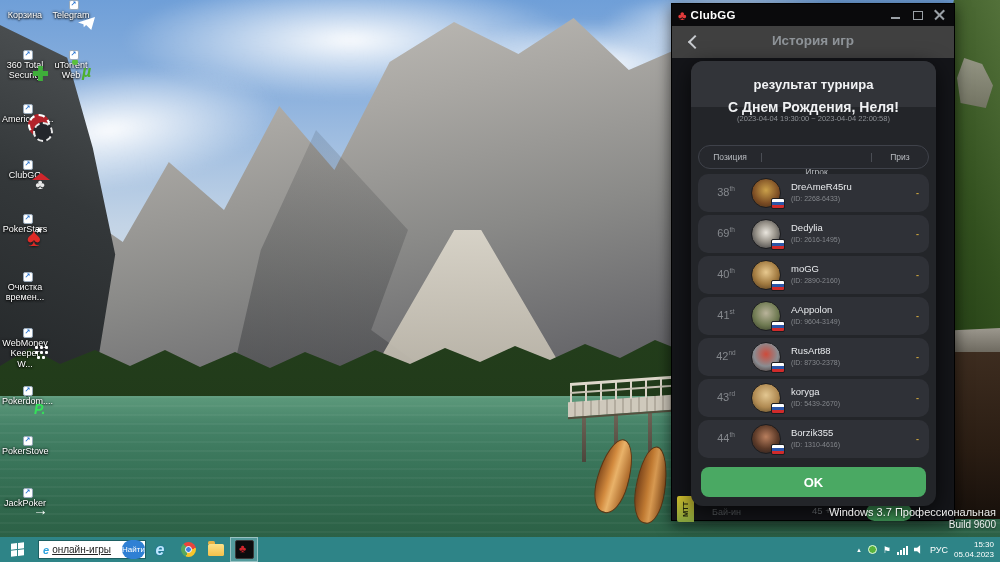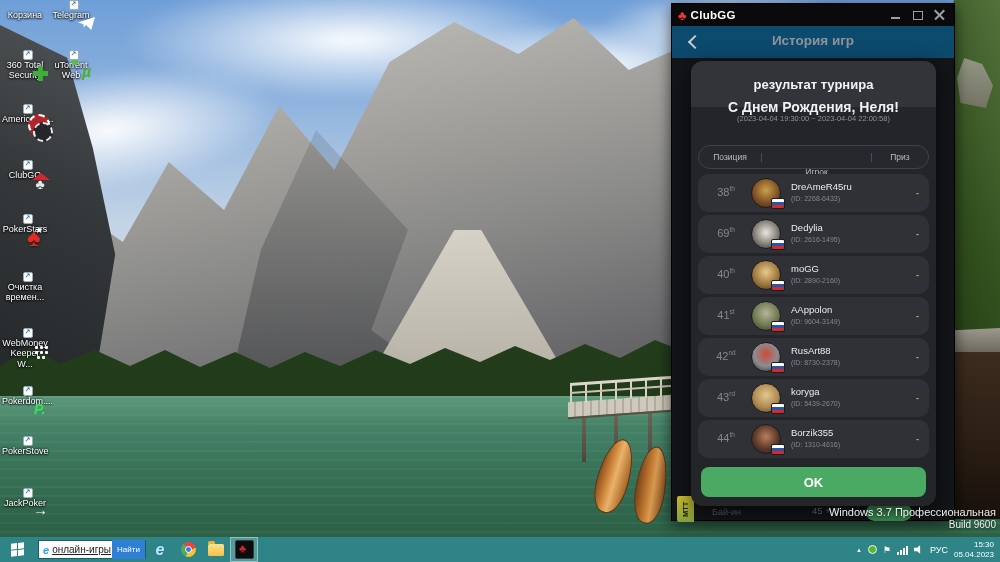--- a/index.html
+++ b/index.html
@@ -107,21 +107,21 @@
     border:1px solid #000;box-sizing:border-box;box-shadow:0 4px 14px rgba(0,0,0,.6);}
   .titlebar{height:22px;background:#0a0a0c;display:flex;align-items:center;padding:0 6px;}
   .logo-club{color:#e23b3b;font-size:13px;margin-right:4px;}
   .logo-text{color:#fff;font-weight:bold;font-size:11.5px;letter-spacing:.3px;}
   .win-controls{margin-left:auto;display:flex;align-items:center;gap:10px;padding-right:2px;}
   .wc{width:12px;height:12px;position:relative;cursor:pointer;}
   .wc-min::after{content:"";position:absolute;left:1px;top:8px;width:9px;height:1.5px;background:#9aa0a6;}
   .wc-max::after{content:"";position:absolute;left:1px;top:2px;width:8px;height:7px;border:1.5px solid #9aa0a6;}
   .wc-close::before,.wc-close::after{content:"";position:absolute;left:-1px;top:5px;width:13px;height:1.5px;background:#9aa0a6;}
   .wc-close::before{transform:rotate(45deg);} .wc-close::after{transform:rotate(-45deg);}
-  .nav{position:relative;height:32px;background:#0c4a6e;}
+  .nav{position:relative;height:32px;background:#404040;}
   .back{position:absolute;left:18px;top:11px;width:8px;height:8px;border-left:2px solid #c9ccd0;
     border-bottom:2px solid #c9ccd0;transform:rotate(45deg);cursor:pointer;}
   .nav-title{position:absolute;left:0;right:0;top:7px;text-align:center;color:#8f9499;font-weight:bold;font-size:13.5px;}
   .scrim{position:absolute;left:0;top:54px;right:0;bottom:0;background:#141519;}
   
   .mtt-tag{position:absolute;left:5px;top:492px;width:17px;height:26px;
     background:linear-gradient(180deg,#86a43f,#d9c62f);color:#20240e;font-size:7.5px;font-weight:bold;
     display:flex;align-items:center;justify-content:center;writing-mode:vertical-rl;transform:rotate(180deg);border-radius:0 2px 2px 0;}
   .buyin-label{position:absolute;left:40px;top:503px;color:#5d6165;font-size:9px;}
   .buyin-value{position:absolute;left:140px;top:501px;color:#74787d;font-size:9.5px;}
@@ -163,22 +163,22 @@
     display:flex;align-items:center;}
   .start{width:34px;height:25px;display:flex;align-items:center;justify-content:center;cursor:pointer;}
   .winflag{width:13px;height:13px;transform:skewY(-6deg);
     background:linear-gradient(#fff,#fff);
     -webkit-mask:none;display:grid;grid-template-columns:6px 6px;grid-template-rows:6px 6px;gap:1px;background:none;}
   .winflag i{background:#fff;display:block;}
   .searchbox{height:19px;width:108px;background:#fff;display:flex;align-items:center;margin-left:4px;border:1px solid #1c5f62;box-sizing:border-box;}
   .mini-e{color:#2ea3dd;font-size:11px;font-weight:bold;font-style:italic;margin:0 3px 0 4px;}
   .searchbox input{border:0;outline:0;flex:1;min-width:0;font-size:10px;color:#222;padding:0;
     font-family:"Liberation Sans","DejaVu Sans",sans-serif;text-decoration:underline;}
-  .find-btn{width:33px;height:19px;background:#2f80d4;color:#fff;font-size:8px;display:flex;
-    align-items:center;justify-content:center;cursor:pointer;flex:none;}
+  .find-btn{width:23px;height:19px;background:#2f80d4;color:#fff;font-size:8px;display:flex;
+    align-items:center;justify-content:center;cursor:pointer;flex:none;border-radius:9px;}
   .tb-app{width:28px;height:25px;display:flex;align-items:center;justify-content:center;cursor:pointer;position:relative;}
   .tb-app.active{background:rgba(255,255,255,.18);border:1px solid rgba(255,255,255,.4);box-sizing:border-box;}
   .ie-e{color:#cfeeff;font-size:16px;font-weight:bold;font-style:italic;text-shadow:0 0 2px #1a6fae;color:#bfe8ff;}
   .chrome{width:15px;height:15px;border-radius:50%;position:relative;
     background:conic-gradient(from -40deg,#e8453c 0 120deg,#f7c52a 120deg 240deg,#57a85c 240deg 360deg);}
   .chrome::after{content:"";position:absolute;left:4px;top:4px;width:7px;height:7px;border-radius:50%;
     background:#3d7de0;border:1.5px solid #fff;box-sizing:border-box;}
   .folder{width:16px;height:12px;background:linear-gradient(#fce28a,#f5c04a);border-radius:1.5px;position:relative;}
   .folder::before{content:"";position:absolute;left:0;top:-3px;width:7px;height:3px;background:#e8b344;border-radius:1.5px 1.5px 0 0;}
   .tb-clubgg{width:17px;height:17px;background:#0c0c0e;border-radius:2px;position:relative;border:1px solid #3a3a3a;}

